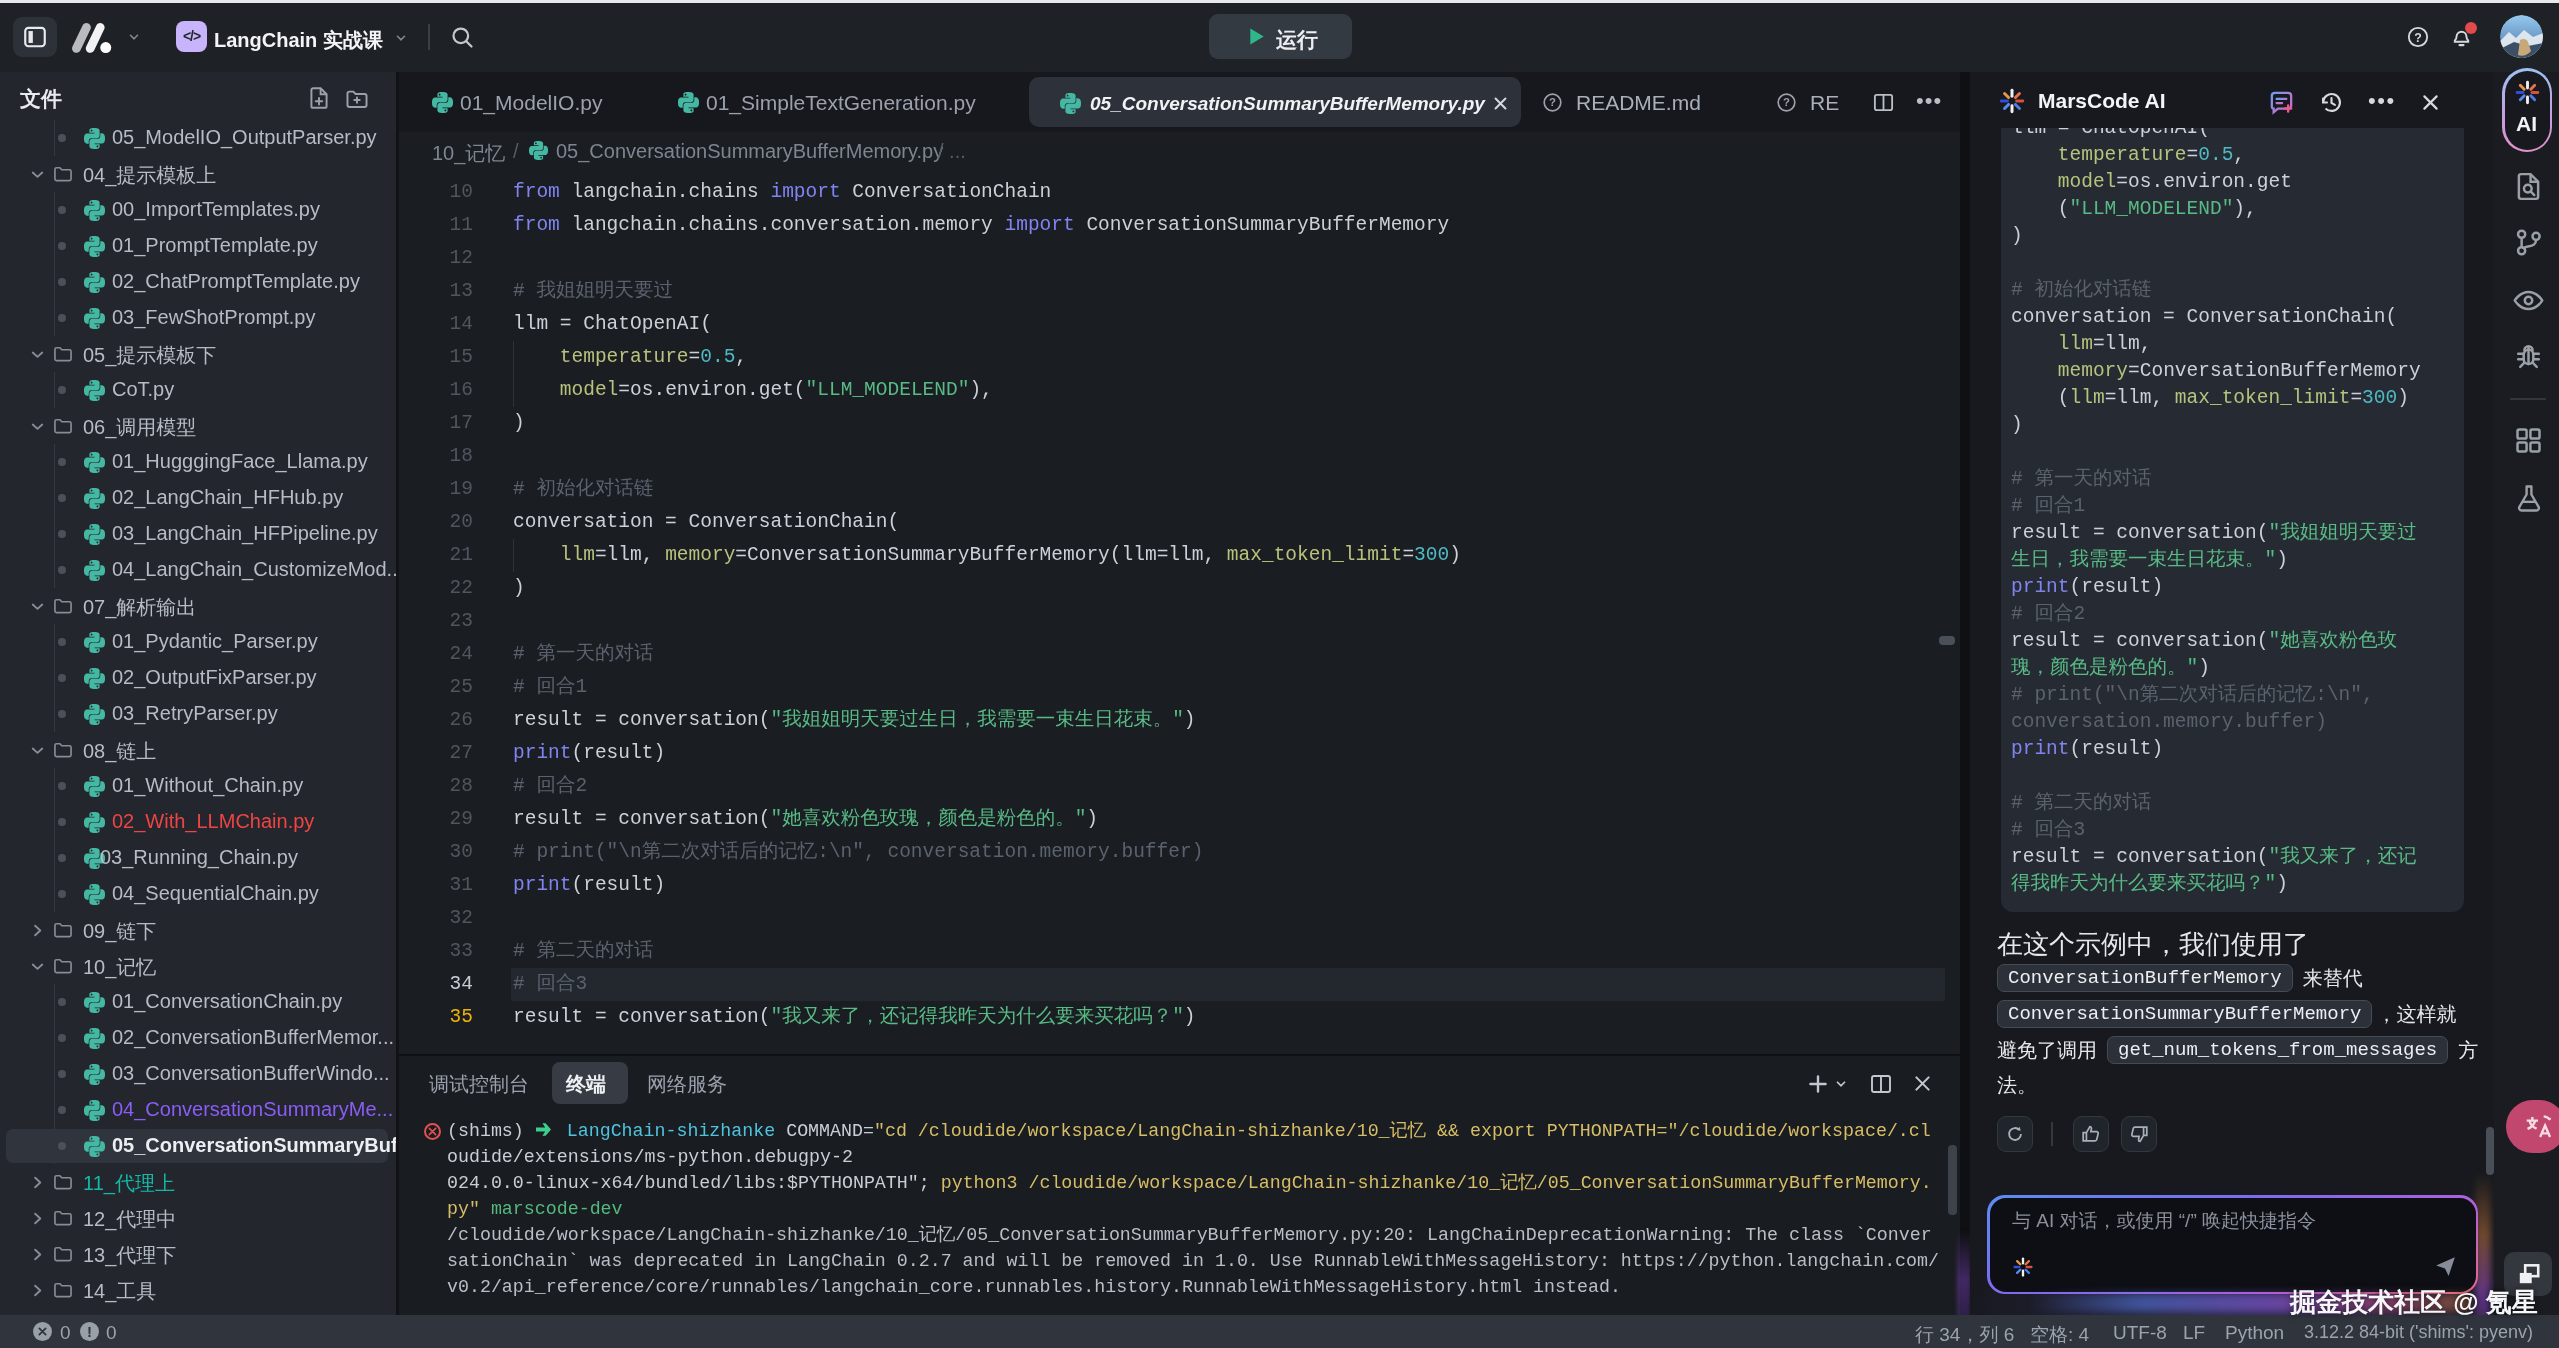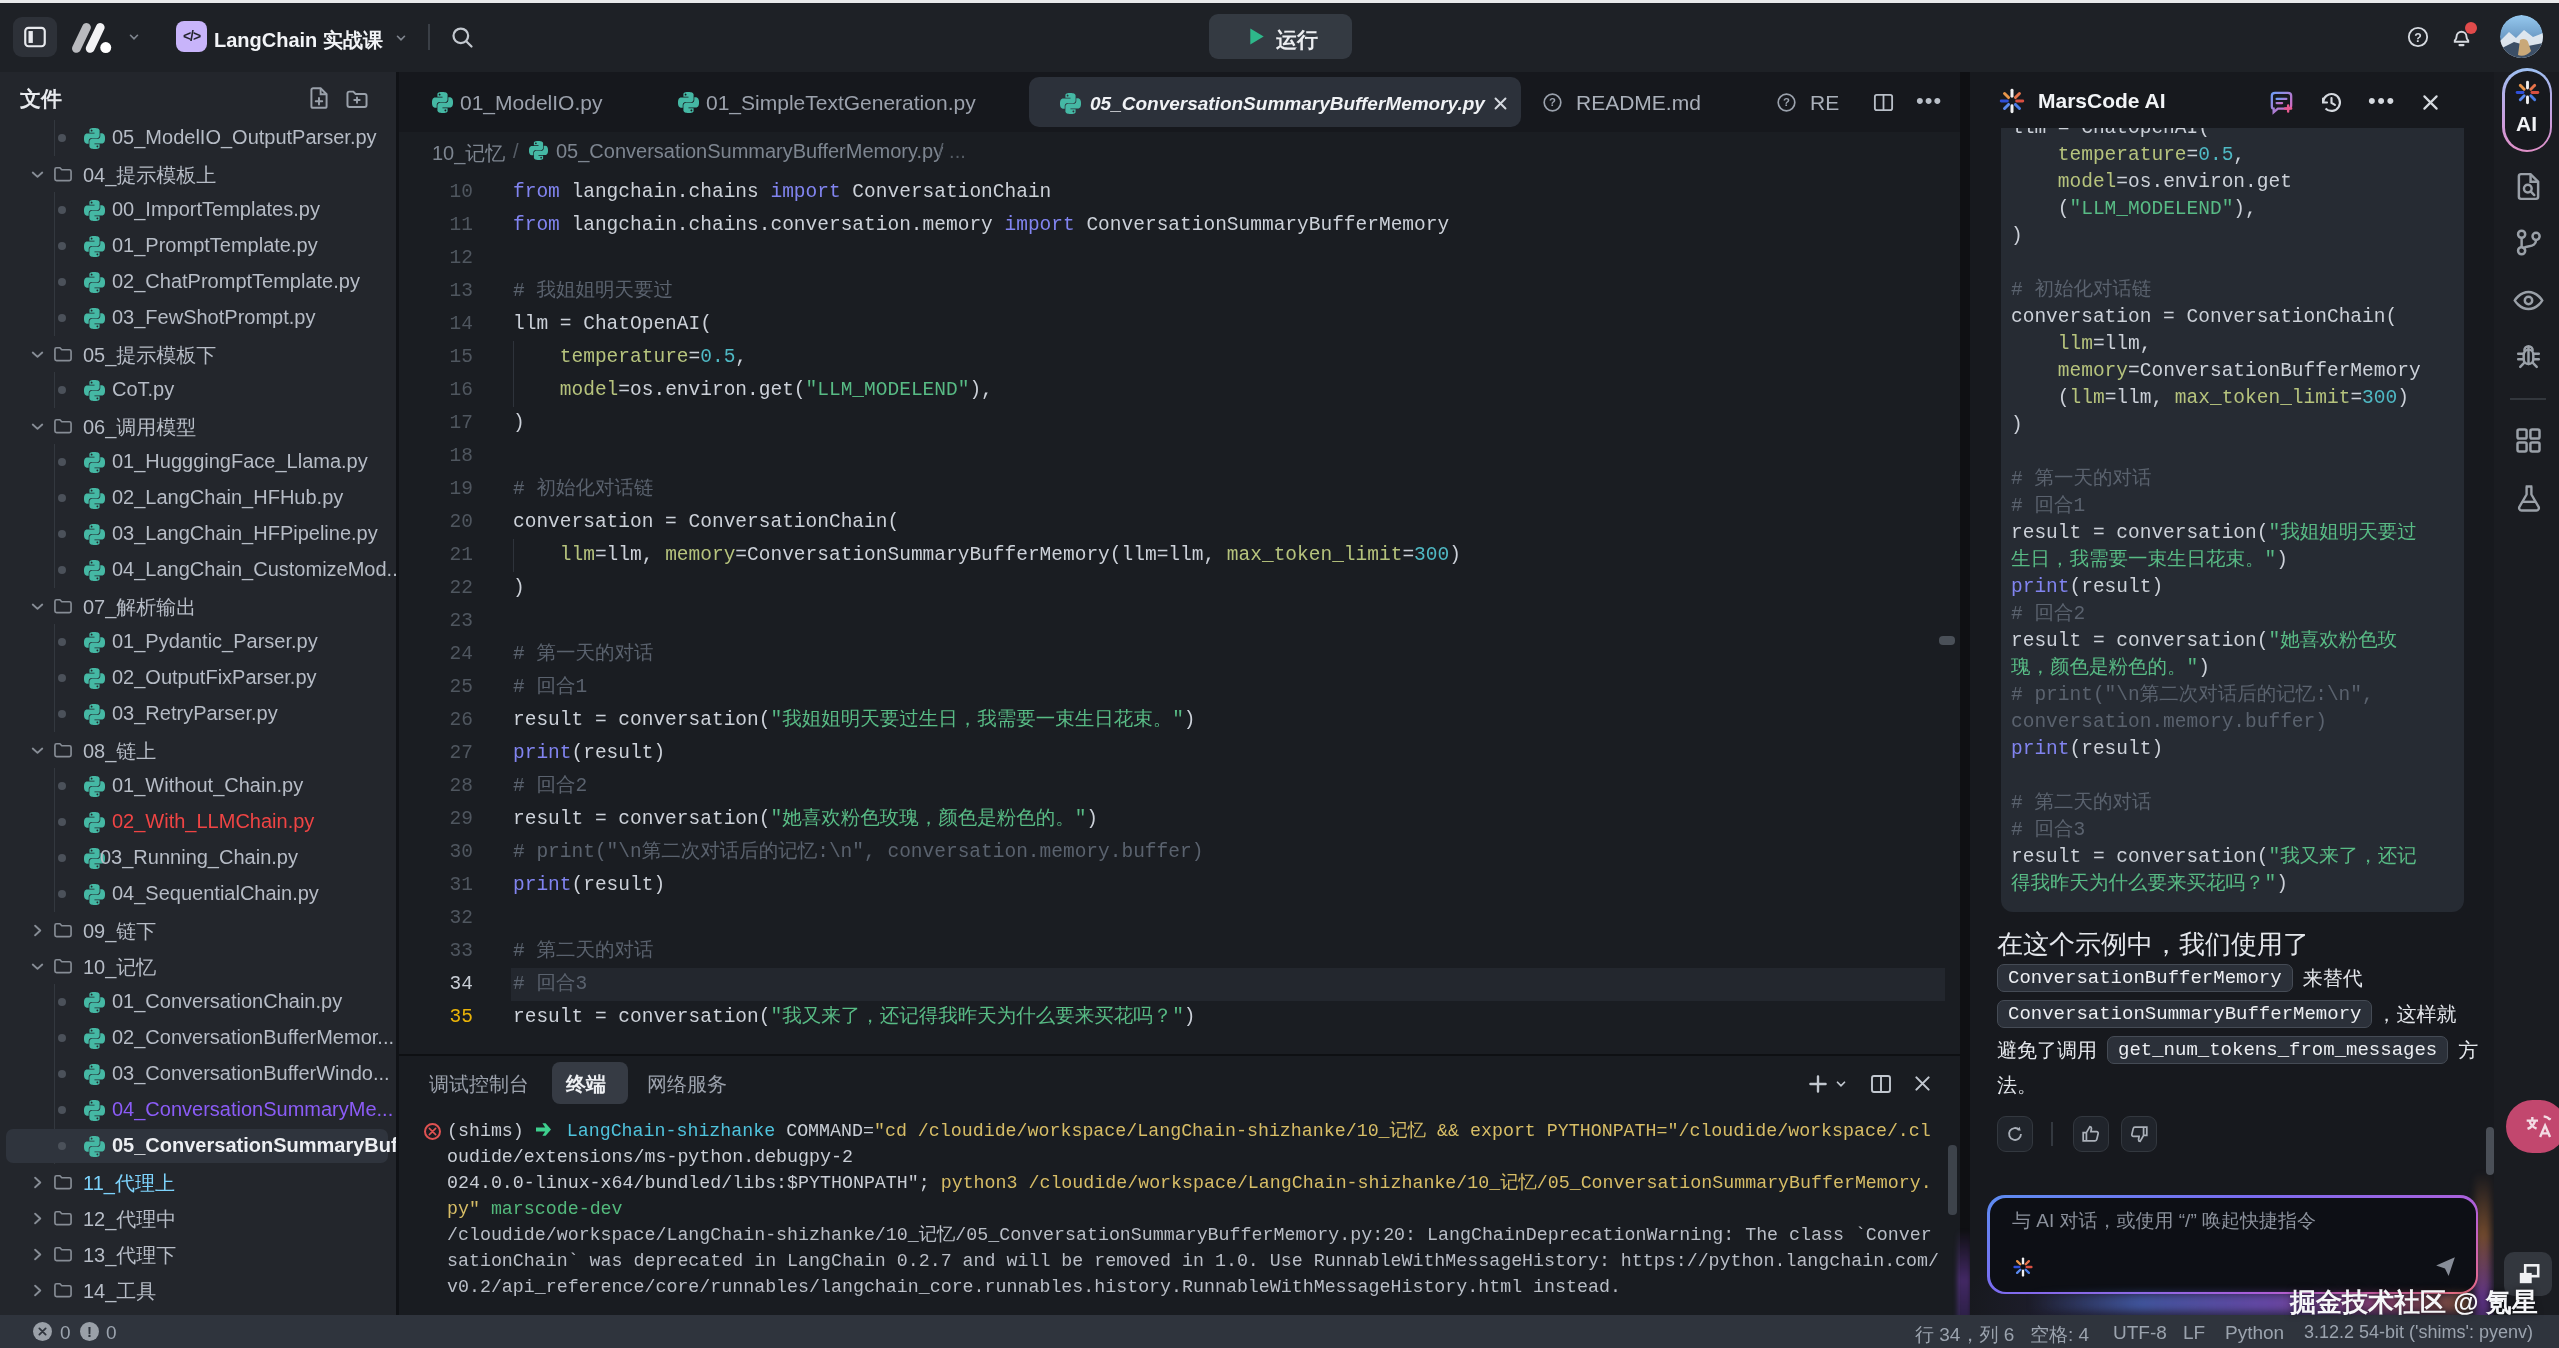--- a/index.html
+++ b/index.html
@@ -277,21 +277,21 @@
 <svg class="a" style="left:84px;top:1064px" width="21" height="21">
       <use href="#py"></use>
     </svg>
 <div class="a" style="left:112px;top:1062px;font-size:20px;color:#eceef2;font-weight:bold;white-space:nowrap">05_ConversationSummaryBuf...</div>
 <svg class="a" style="left:28px;top:1101px" width="19" height="19">
       <use href="#chevR"></use>
     </svg>
 <svg class="a" style="left:52px;top:1099px" width="22" height="22">
       <use href="#folder"></use>
     </svg>
-<div class="a" style="left:83px;top:1098px;font-size:20px;color:#7dd3fc;white-space:nowrap">11_代理上</div>
+<div class="a" style="left:83px;top:1098px;font-size:20px;color:#14b8a6;white-space:nowrap">11_代理上</div>
 <svg class="a" style="left:28px;top:1137px" width="19" height="19">
       <use href="#chevR"></use>
     </svg>
 <svg class="a" style="left:52px;top:1135px" width="22" height="22">
       <use href="#folder"></use>
     </svg>
 <div class="a" style="left:83px;top:1134px;font-size:20px;color:#b6bcc6;white-space:nowrap">12_代理中</div>
 <svg class="a" style="left:28px;top:1173px" width="19" height="19">
       <use href="#chevR"></use>
     </svg>
@@ -600,13 +600,13 @@
   </svg>
 <div class="a" style="left:60px;top:1322px;font-size:19px;color:#9ba3ae">0</div>
 <div class="a" style="left:80px;top:1322px;width:19px;height:19px;border-radius:50%;background:#9aa0a8"></div>
 <div class="a" style="left:87px;top:1323px;font-size:15px;font-weight:bold;color:#2f343d">!</div>
 <div class="a" style="left:106px;top:1322px;font-size:19px;color:#9ba3ae">0</div>
 <div class="a" style="left:1915px;top:1322px;font-size:19px;color:#9ba3ae;white-space:nowrap">行 34，列 6</div>
 <div class="a" style="left:2030px;top:1322px;font-size:19px;color:#9ba3ae;white-space:nowrap">空格: 4</div>
 <div class="a" style="left:2113px;top:1322px;font-size:19px;color:#9ba3ae;white-space:nowrap">UTF-8</div>
 <div class="a" style="left:2183px;top:1322px;font-size:19px;color:#9ba3ae;white-space:nowrap">LF</div>
 <div class="a" style="left:2225px;top:1322px;font-size:19px;color:#9ba3ae;white-space:nowrap">Python</div>
-<div class="a" style="left:2304px;top:1322px;font-size:18px;color:#9ba3ae;white-space:nowrap">3.12.2 54-bit ('shims': pyenv)</div>
+<div class="a" style="left:2304px;top:1322px;font-size:18px;color:#9ba3ae;white-space:nowrap">3.12.2 84-bit ('shims': pyenv)</div>
 <div class="a" style="left:2290px;top:1285px;font-size:26px;font-weight:bold;color:#f5f6f8;white-space:nowrap;text-shadow:0 0 6px rgba(0,0,0,0.6)">掘金技术社区 @ 氪星</div>
 </body></html>

